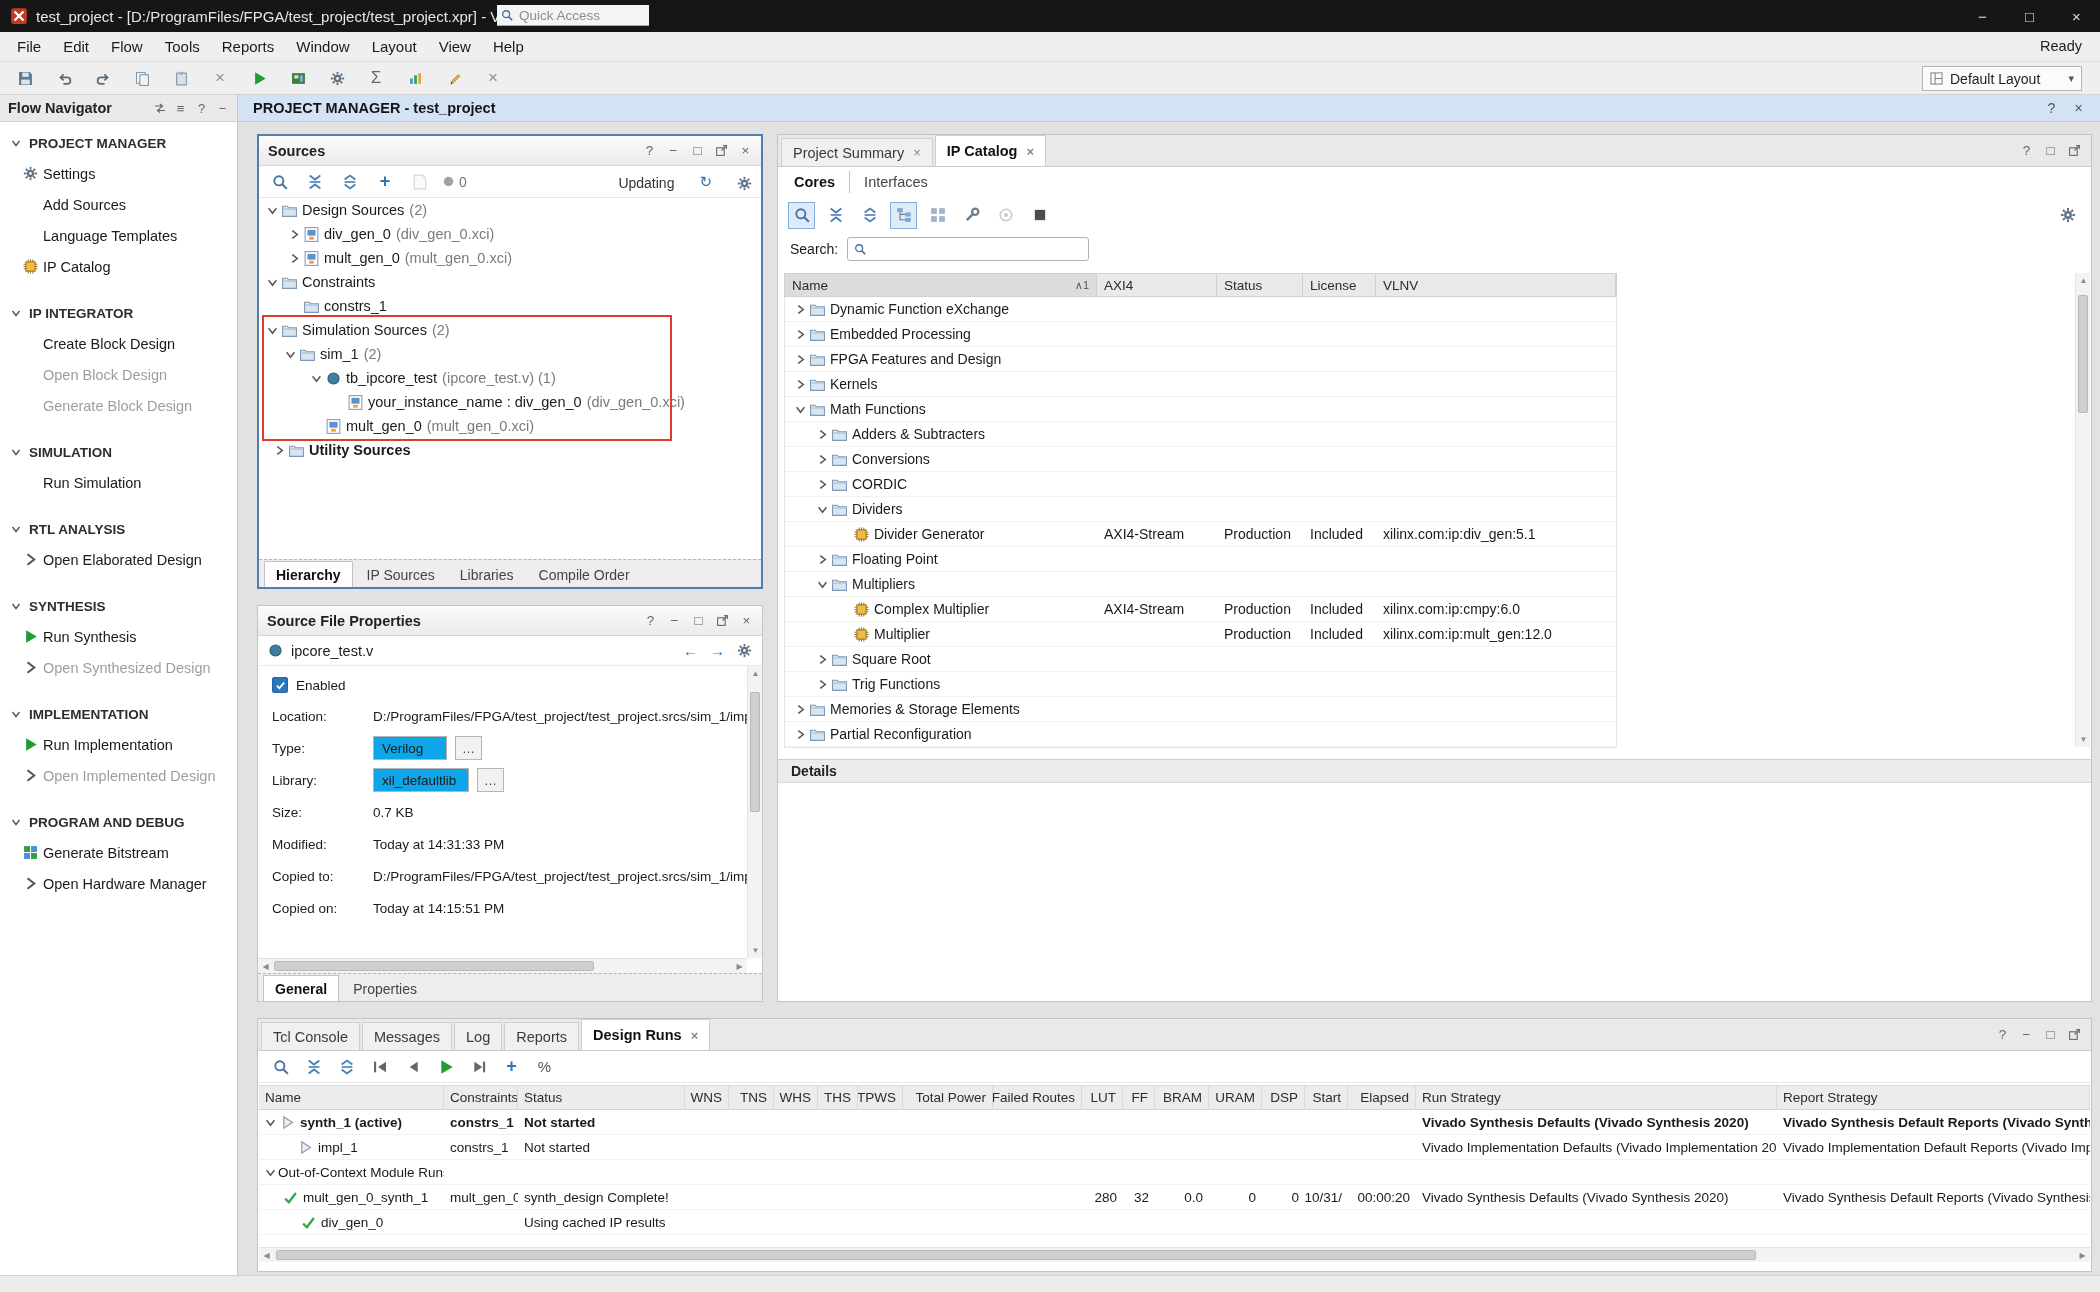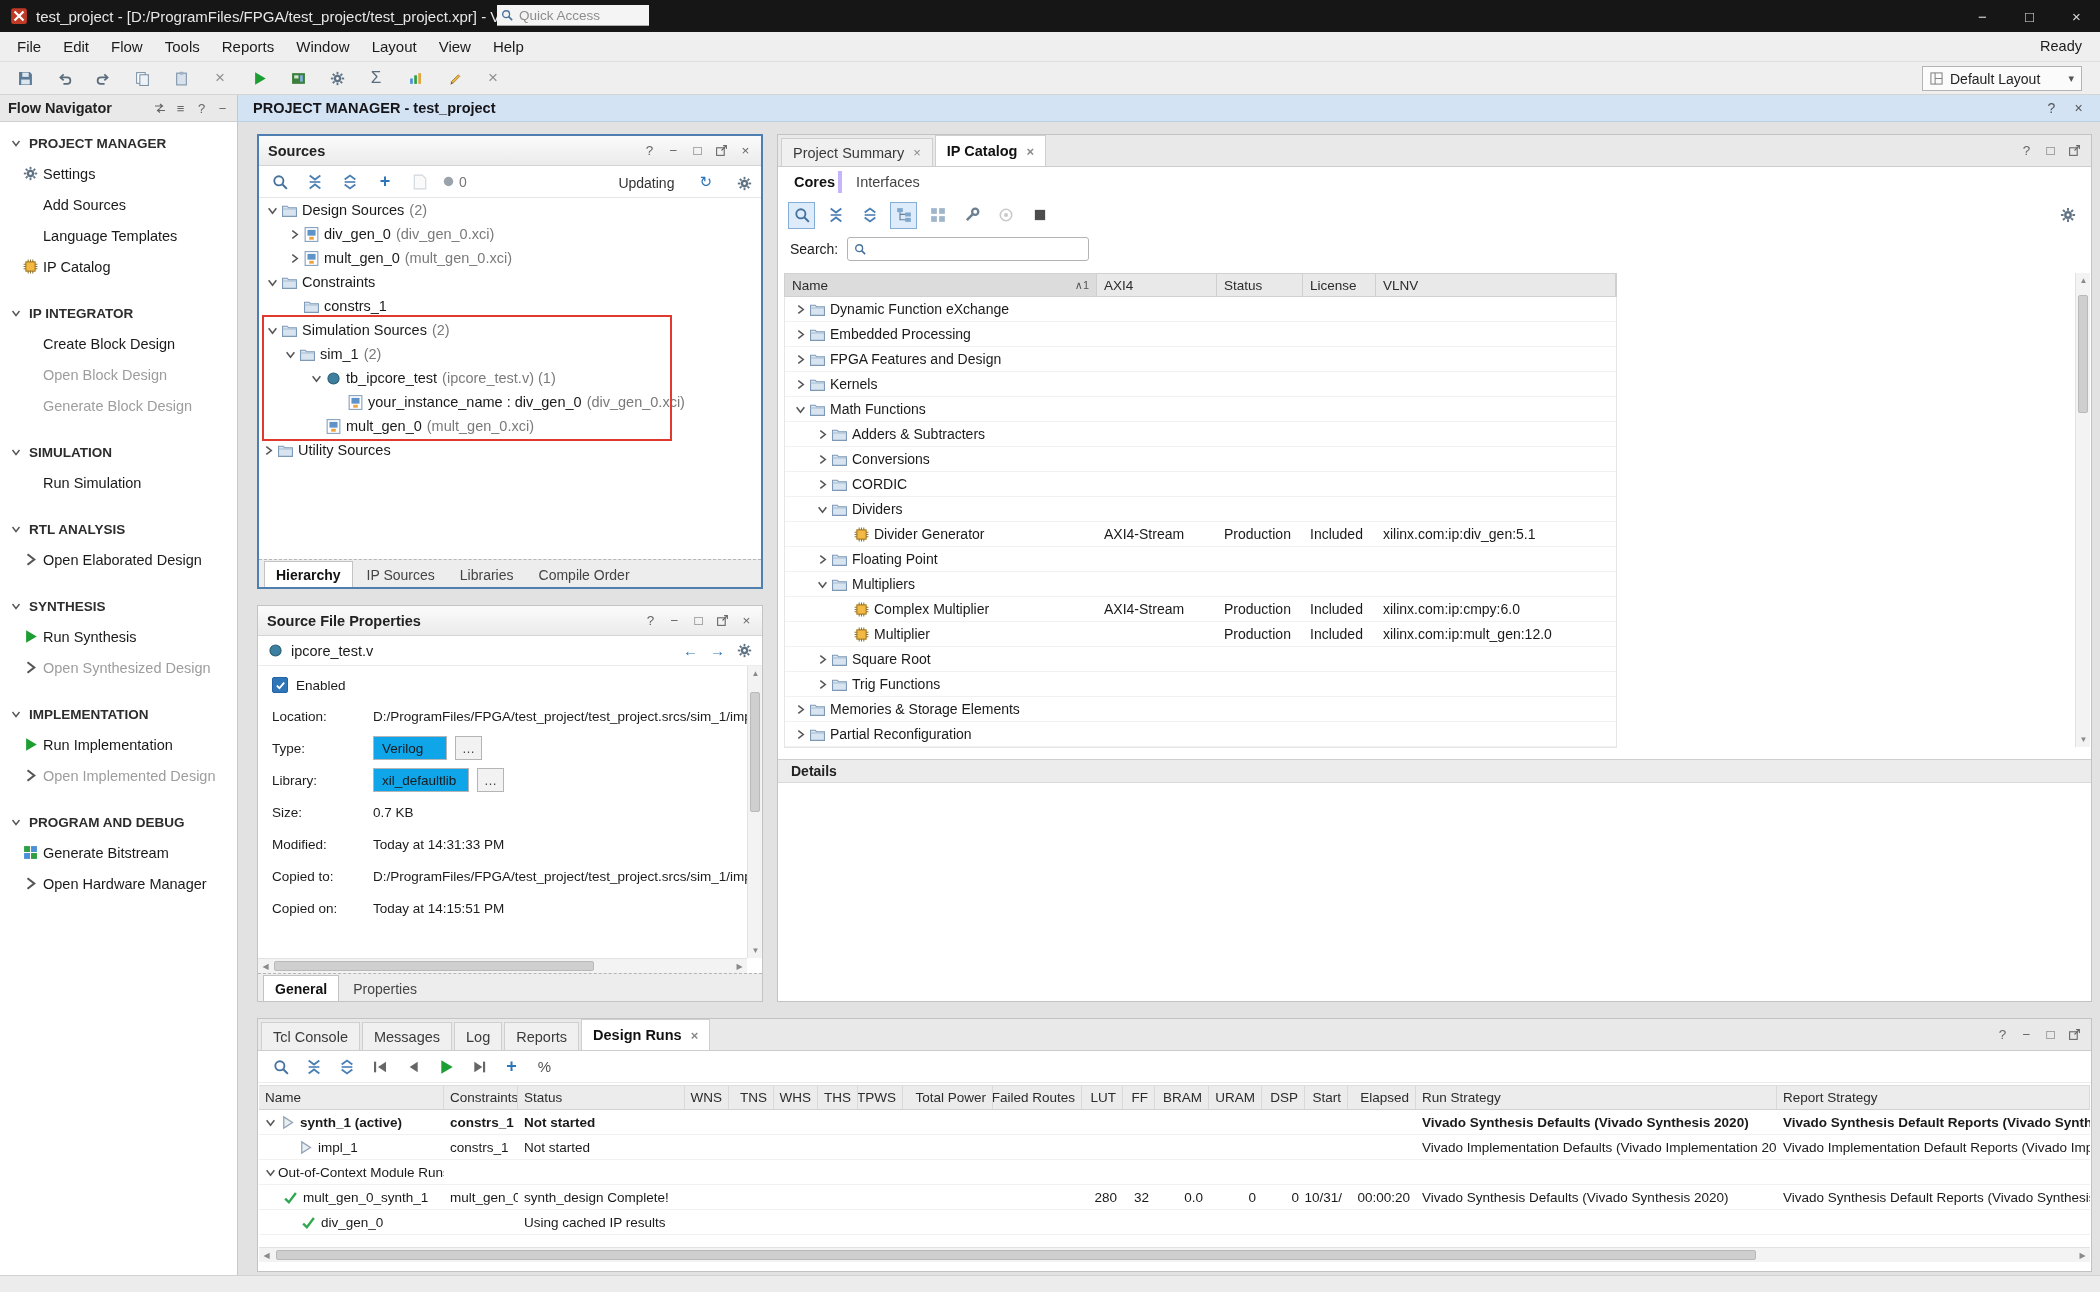--- a/index.html
+++ b/index.html
@@ -141,21 +141,21 @@
     align-items:flex-end;padding-left:3px;position:relative}
   .dtab{height:28px;display:flex;align-items:center;gap:9px;padding:0 11px;margin-right:2px;
     font-size:14.5px;color:#3a3a3a;background:#f0f0f0;border:1px solid #cfcfcf;border-bottom:none}
   .dtab.active{background:#fff;font-weight:bold;color:#111;height:31px}
   .dtabs .picons{position:absolute;right:10px;top:8px}
 
   
   .subtabs{height:30px;display:flex;align-items:center;padding:0 14px;font-size:14.5px;background:#fff}
   .subtab{color:#444;padding:3px 2px}
   .subtab.active{font-weight:bold;color:#111}
-  .subtab + .subtab{border-left:4px solid #c4b5fd;margin-left:1px;padding-left:14px}
+  .subtab + .subtab{border-left:1px solid #c4b5fd;margin-left:12px;padding-left:14px}
   .cat-toolbar{height:36px;display:flex;align-items:center;gap:7px;padding:0 10px;background:#fff;position:relative}
   .tbx{width:27px;height:27px;display:flex;align-items:center;justify-content:center;border:1px solid transparent}
   .tbx svg{width:16px;height:16px}
   .tbx.pressed{background:#deebfa;border-color:#85aed6}
   .tbx.dis{opacity:.45}
   .cat-toolbar .right{margin-left:auto}
   .search-row{height:32px;display:flex;align-items:center;gap:9px;padding:0 12px;font-size:14px;background:#fff}
   .search-box{width:242px;height:24px;border:1px solid #b3b3b3;border-radius:3px;display:flex;
     align-items:center;gap:5px;padding:0 6px;background:#fff}
   .search-box .ic svg{width:12px;height:12px}
@@ -788,21 +788,21 @@
             <span class="ticon" data-name="ip-instance-icon">
               <svg viewBox="0 0 13 13">
                 <rect x="1" y="0.5" width="11" height="12" fill="#fff" stroke="#8aa5c0"></rect>
                 <rect x="3" y="2.5" width="7" height="5" fill="#5e93c9"></rect>
                 <rect x="4.5" y="8.5" width="4" height="2.5" fill="#f0a23c"></rect>
               </svg>
             </span>
             <span class="tname" data-name="tree-item-label">mult_gen_0</span>
             <span class="meta" data-name="tree-item-meta">(mult_gen_0.xci)</span>
           </div>
-          <div class="trow" data-name="tree-item-utility-sources" style="padding-left: 2px;">
+          <div class="trow" data-name="tree-item-utility-sources" style="padding-left: 13px; font-weight: bold;">
             <span class="chev" data-name="chevron-right-icon">
               <svg viewBox="0 0 10 10">
                 <path d="M3 1.5 L7.5 5 L3 8.5" fill="none" stroke="#555" stroke-width="1.4"></path>
               </svg>
             </span>
             <span class="ticon" data-name="folder-icon">
               <svg viewBox="0 0 14 12">
                 <path d="M0.5 2 h4.4 l1.3 1.5 h7.3 v8 h-13 z" fill="#d8e4f0" stroke="#7e99b6"></path>
                 <path d="M0.5 4.6 h13" stroke="#aabfd4" fill="none"></path>
               </svg>

